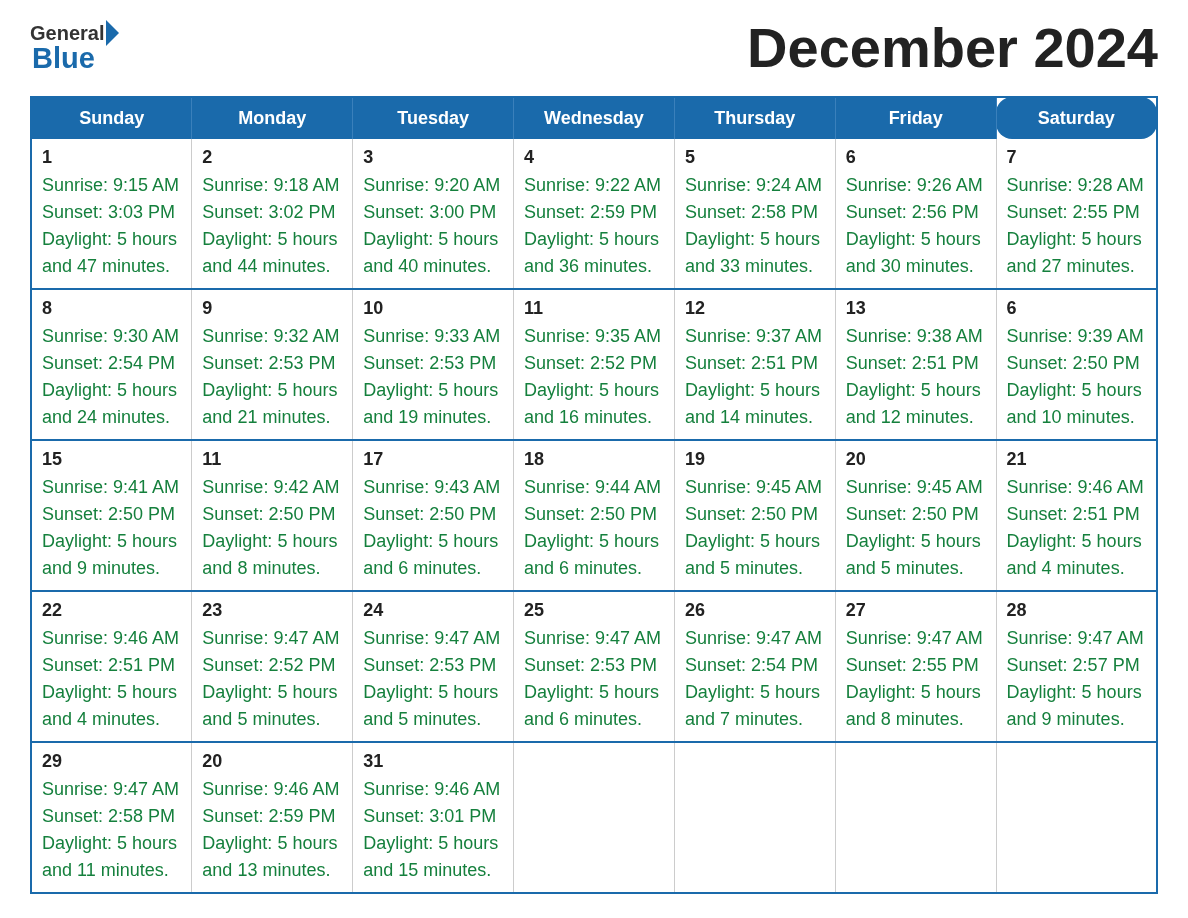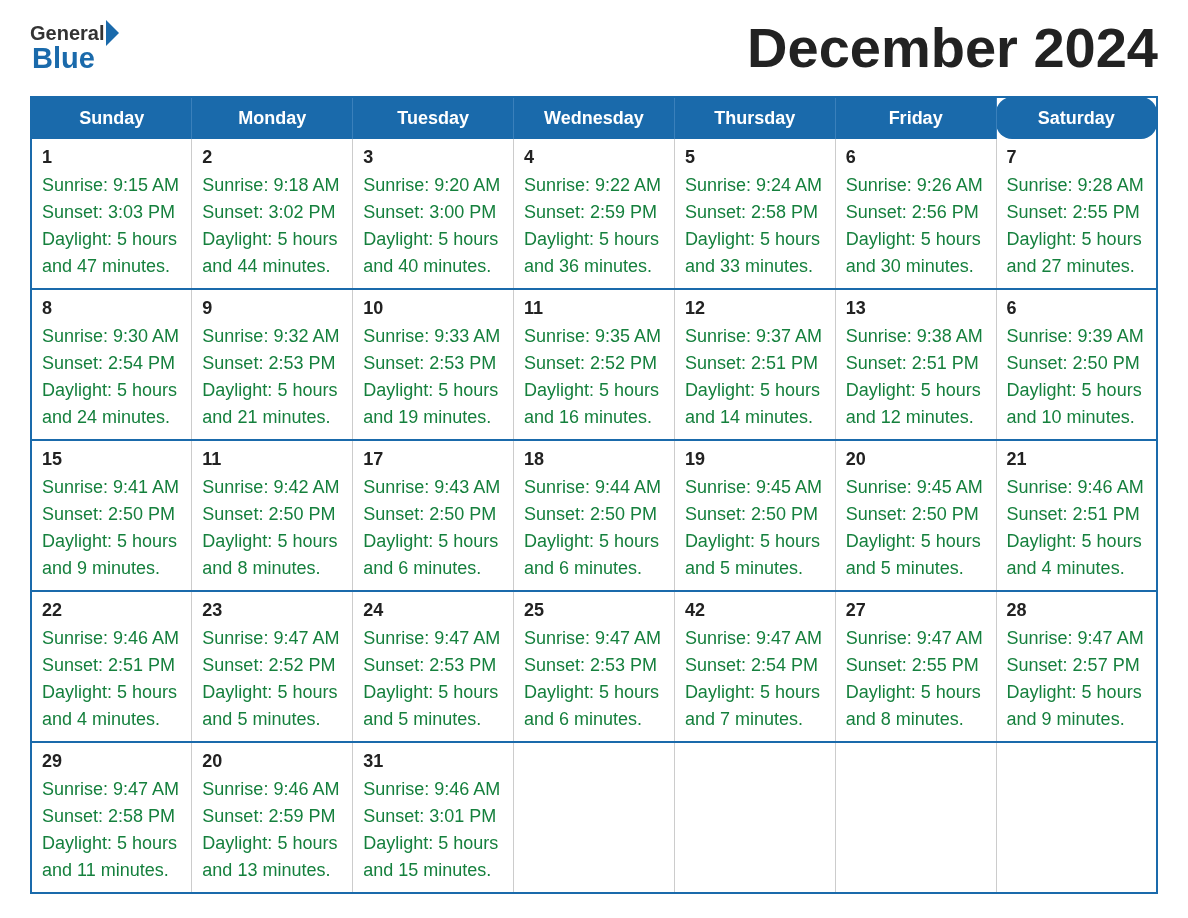--- a/index.html
+++ b/index.html
@@ -214,21 +214,21 @@
         </td>
         <td>
           <span class="day-number">24</span>
           <div class="day-info">Sunrise: 9:47 AM<br>Sunset: 2:53 PM<br>Daylight: 5 hours and 5 minutes.</div>
         </td>
         <td>
           <span class="day-number">25</span>
           <div class="day-info">Sunrise: 9:47 AM<br>Sunset: 2:53 PM<br>Daylight: 5 hours and 6 minutes.</div>
         </td>
         <td>
-          <span class="day-number">42</span>
+          <span class="day-number">26</span>
           <div class="day-info">Sunrise: 9:47 AM<br>Sunset: 2:54 PM<br>Daylight: 5 hours and 7 minutes.</div>
         </td>
         <td>
           <span class="day-number">27</span>
           <div class="day-info">Sunrise: 9:47 AM<br>Sunset: 2:55 PM<br>Daylight: 5 hours and 8 minutes.</div>
         </td>
         <td>
           <span class="day-number">28</span>
           <div class="day-info">Sunrise: 9:47 AM<br>Sunset: 2:57 PM<br>Daylight: 5 hours and 9 minutes.</div>
         </td>

